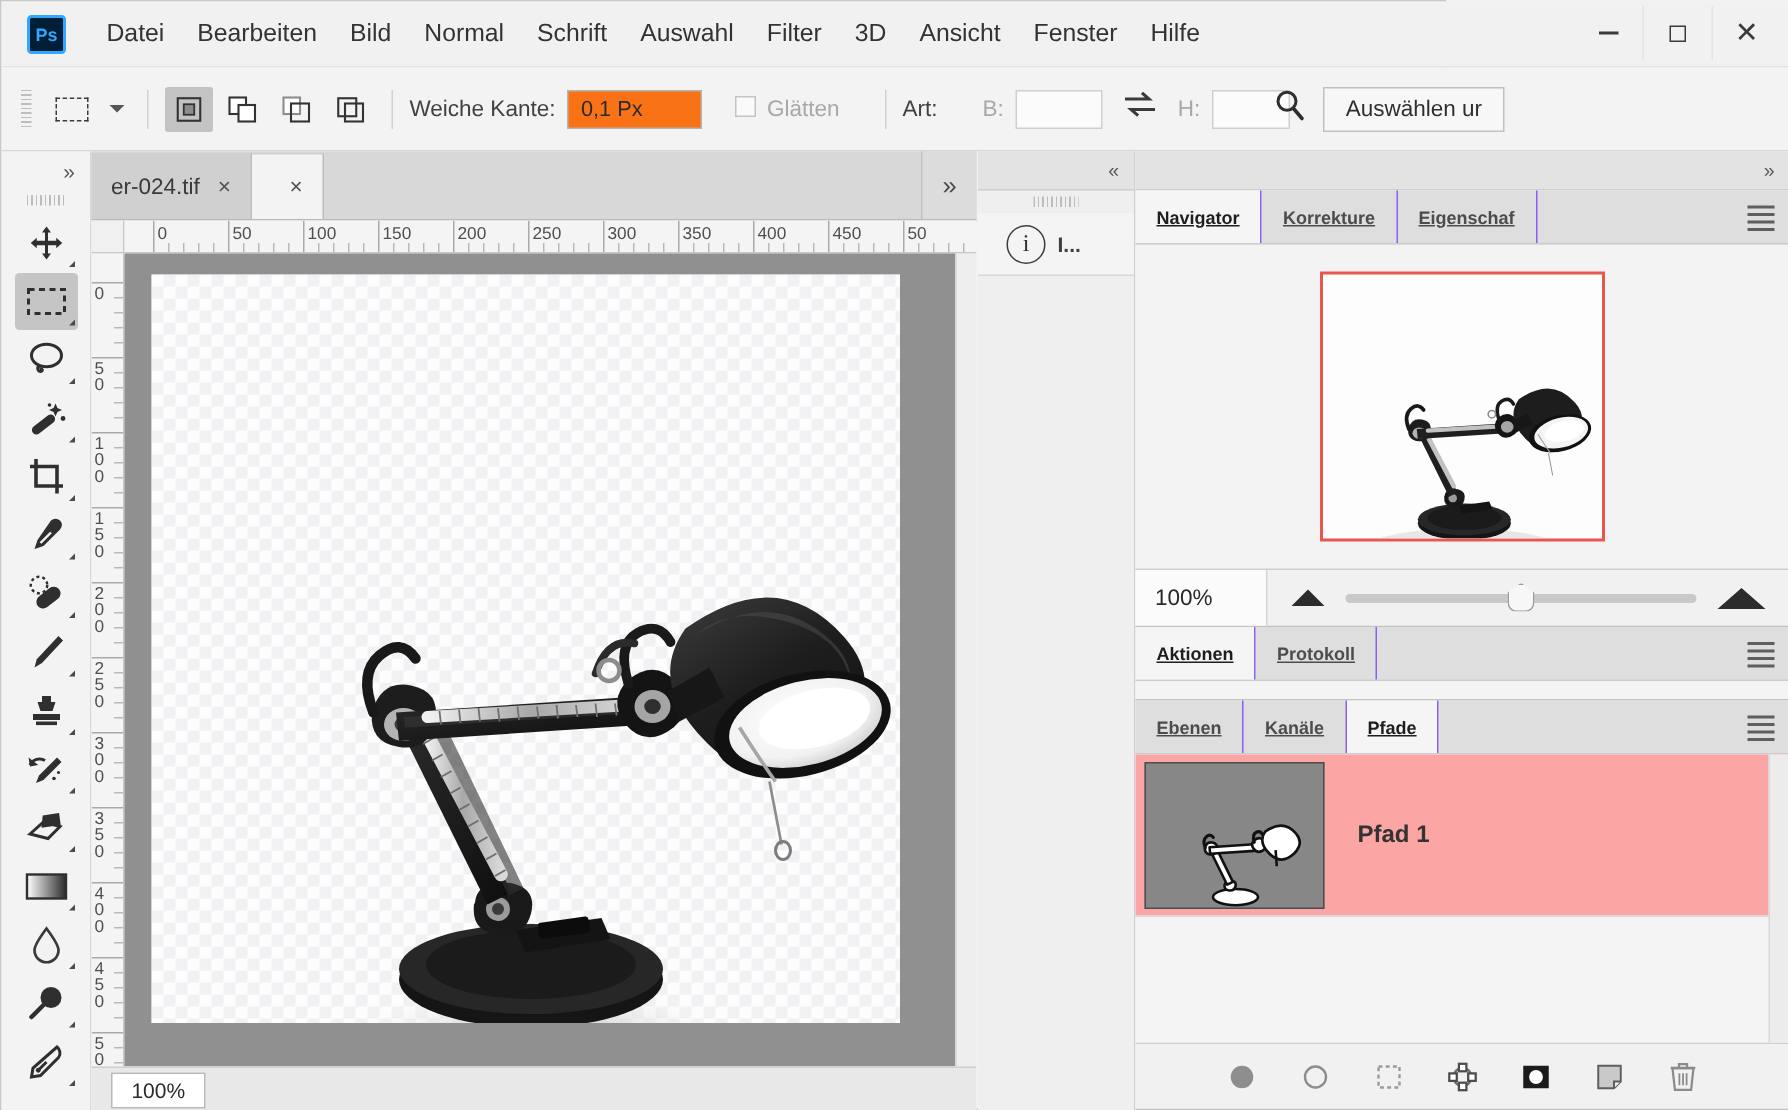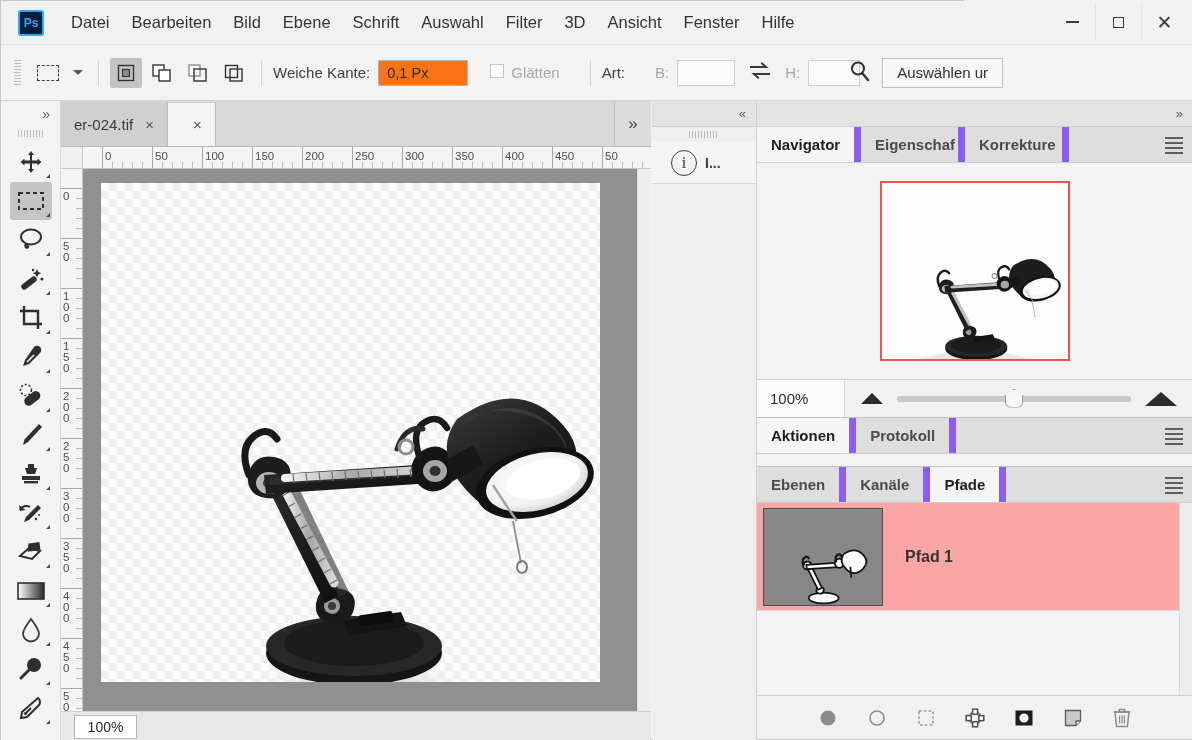--- a/index.html
+++ b/index.html
@@ -282,23 +282,23 @@
     padding-right: 10px; font-size: 13px; color: #595959;
   }
   .panelgroup { border-bottom: 1px solid #c2c2c2; background: #f1f1f1; }
   .tabrow {
     display: flex; align-items: stretch; height: 36px;
     background: #dedede; position: relative;
     border-bottom: 1px solid #cdcdcd;
   }
   .ptab {
     display: flex; align-items: center; padding: 0 14px;
-    font-size: 15px; color: #4c4c4c; font-weight: bold;
-    border-right: 7px solid #8b5cf6;
-    white-space: nowrap; overflow: hidden; max-width: 104px;
+    font-size: 12px; color: #4c4c4c; font-weight: bold;
+    border-right: 1px solid #8b5cf6;
+    white-space: nowrap; overflow: hidden; max-width: 104px; text-decoration: underline;
   }
   .ptab.active { background: #f5f5f5; color: #1e1e1e; }
   .pmenu {
     position: absolute; right: 0; top: 0; height: 36px; width: 38px;
     display: flex; align-items: center; justify-content: center;
   }
   .hamburger { width: 18px; }
   .hamburger i {
     display: block; height: 2px; background: #5e5e5e; margin-bottom: 3px;
   }
@@ -366,21 +366,21 @@
 <body>
 
 <div id="app">
 
   <div class="menubar">
     <div class="ps-logo">Ps</div>
     <div class="menu-items">
       <div class="menu-item">Datei</div>
       <div class="menu-item">Bearbeiten</div>
       <div class="menu-item">Bild</div>
-      <div class="menu-item">Ebene</div>
+      <div class="menu-item">Normal</div>
       <div class="menu-item">Schrift</div>
       <div class="menu-item">Auswahl</div>
       <div class="menu-item">Filter</div>
       <div class="menu-item">3D</div>
       <div class="menu-item">Ansicht</div>
       <div class="menu-item">Fenster</div>
       <div class="menu-item">Hilfe</div>
     </div>
     <div class="win-controls">
       <div class="win-btn">
@@ -876,22 +876,22 @@
       <span class="mini-lab">I...</span>
     </div>
   </div>
 
   <div class="rdock">
     <div class="rdock-head">»</div>
 
     <div class="panelgroup">
       <div class="tabrow">
         <div class="ptab active">Navigator</div>
+        <div class="ptab">Korrekture</div>
         <div class="ptab">Eigenschaf</div>
-        <div class="ptab">Korrekture</div>
         <div class="pmenu">
           <span class="hamburger">
               <i></i>
               <i></i>
               <i></i>
               <i></i>
             </span>
         </div>
       </div>
       <div class="nav-body">

